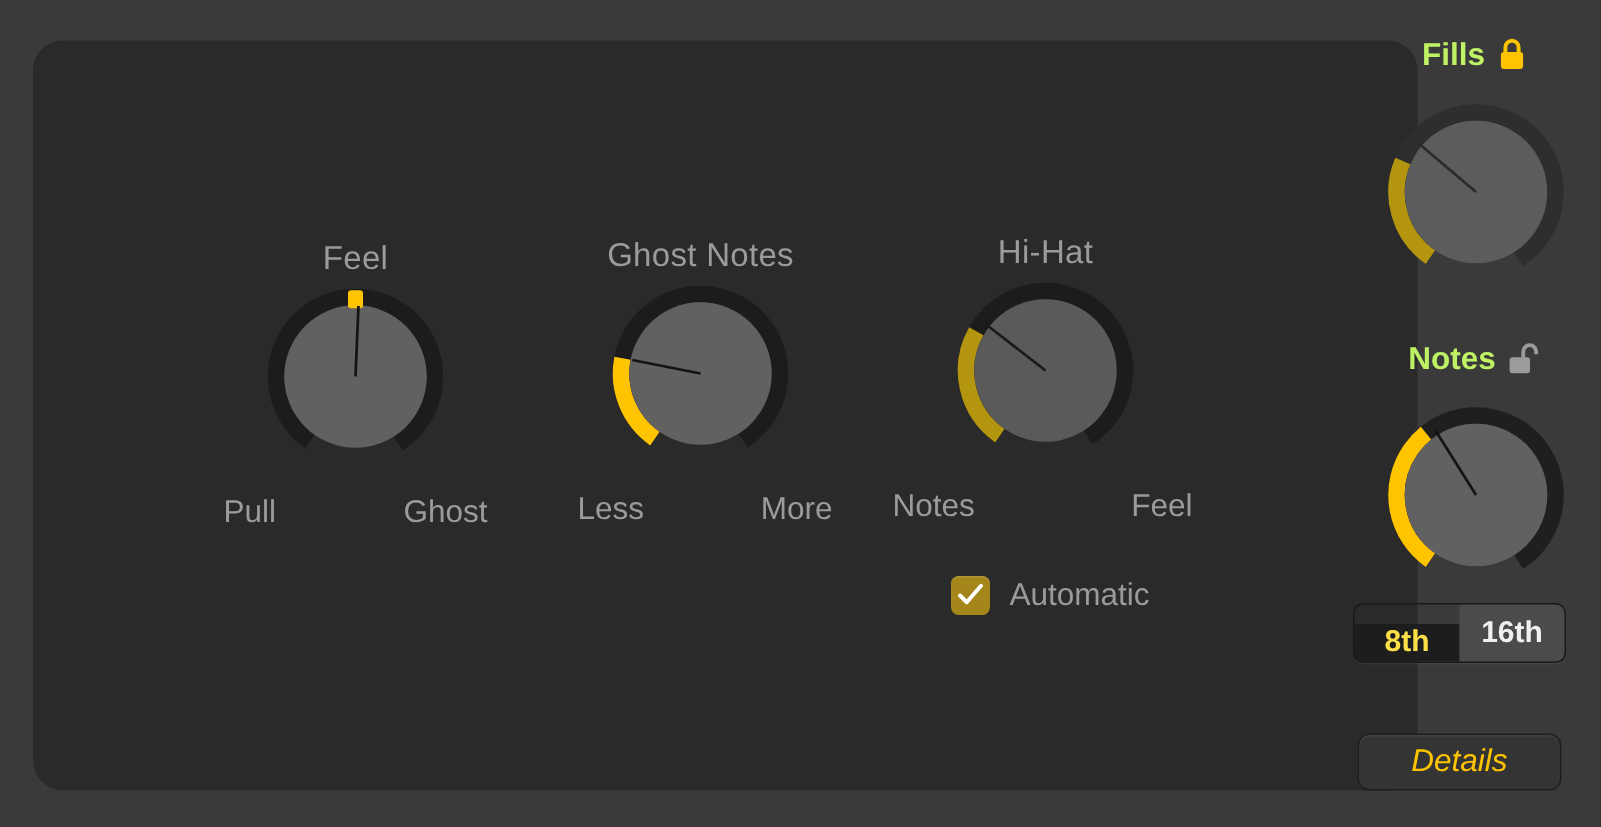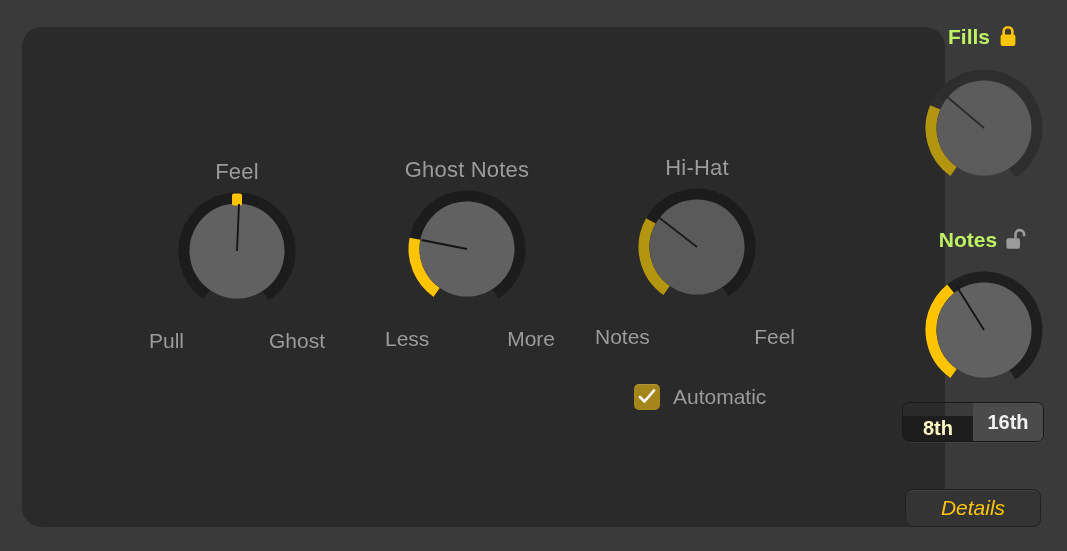--- a/index.html
+++ b/index.html
@@ -127,21 +127,21 @@
     box-shadow: 0 1px 0 rgba(255,255,255,0.06);
   }
   .seg {
     flex: 1;
     display: flex;
     align-items: center;
     justify-content: center;
     font-size: 20px;
     font-weight: bold;
   }
-  .seg.on  { background: #1d1d1d; color: #fef9c3; margin-top: 13px; }
+  .seg.on  { background: #1d1d1d; color: #fde047; margin-top: 13px; }
   .seg.off { background: #4b4b4b; color: #f0f0f0; }
 
   
   .details-btn {
     position: absolute;
     left: 905px;
     top: 489px;
     width: 134px;
     height: 36px;
     border-radius: 8px;

